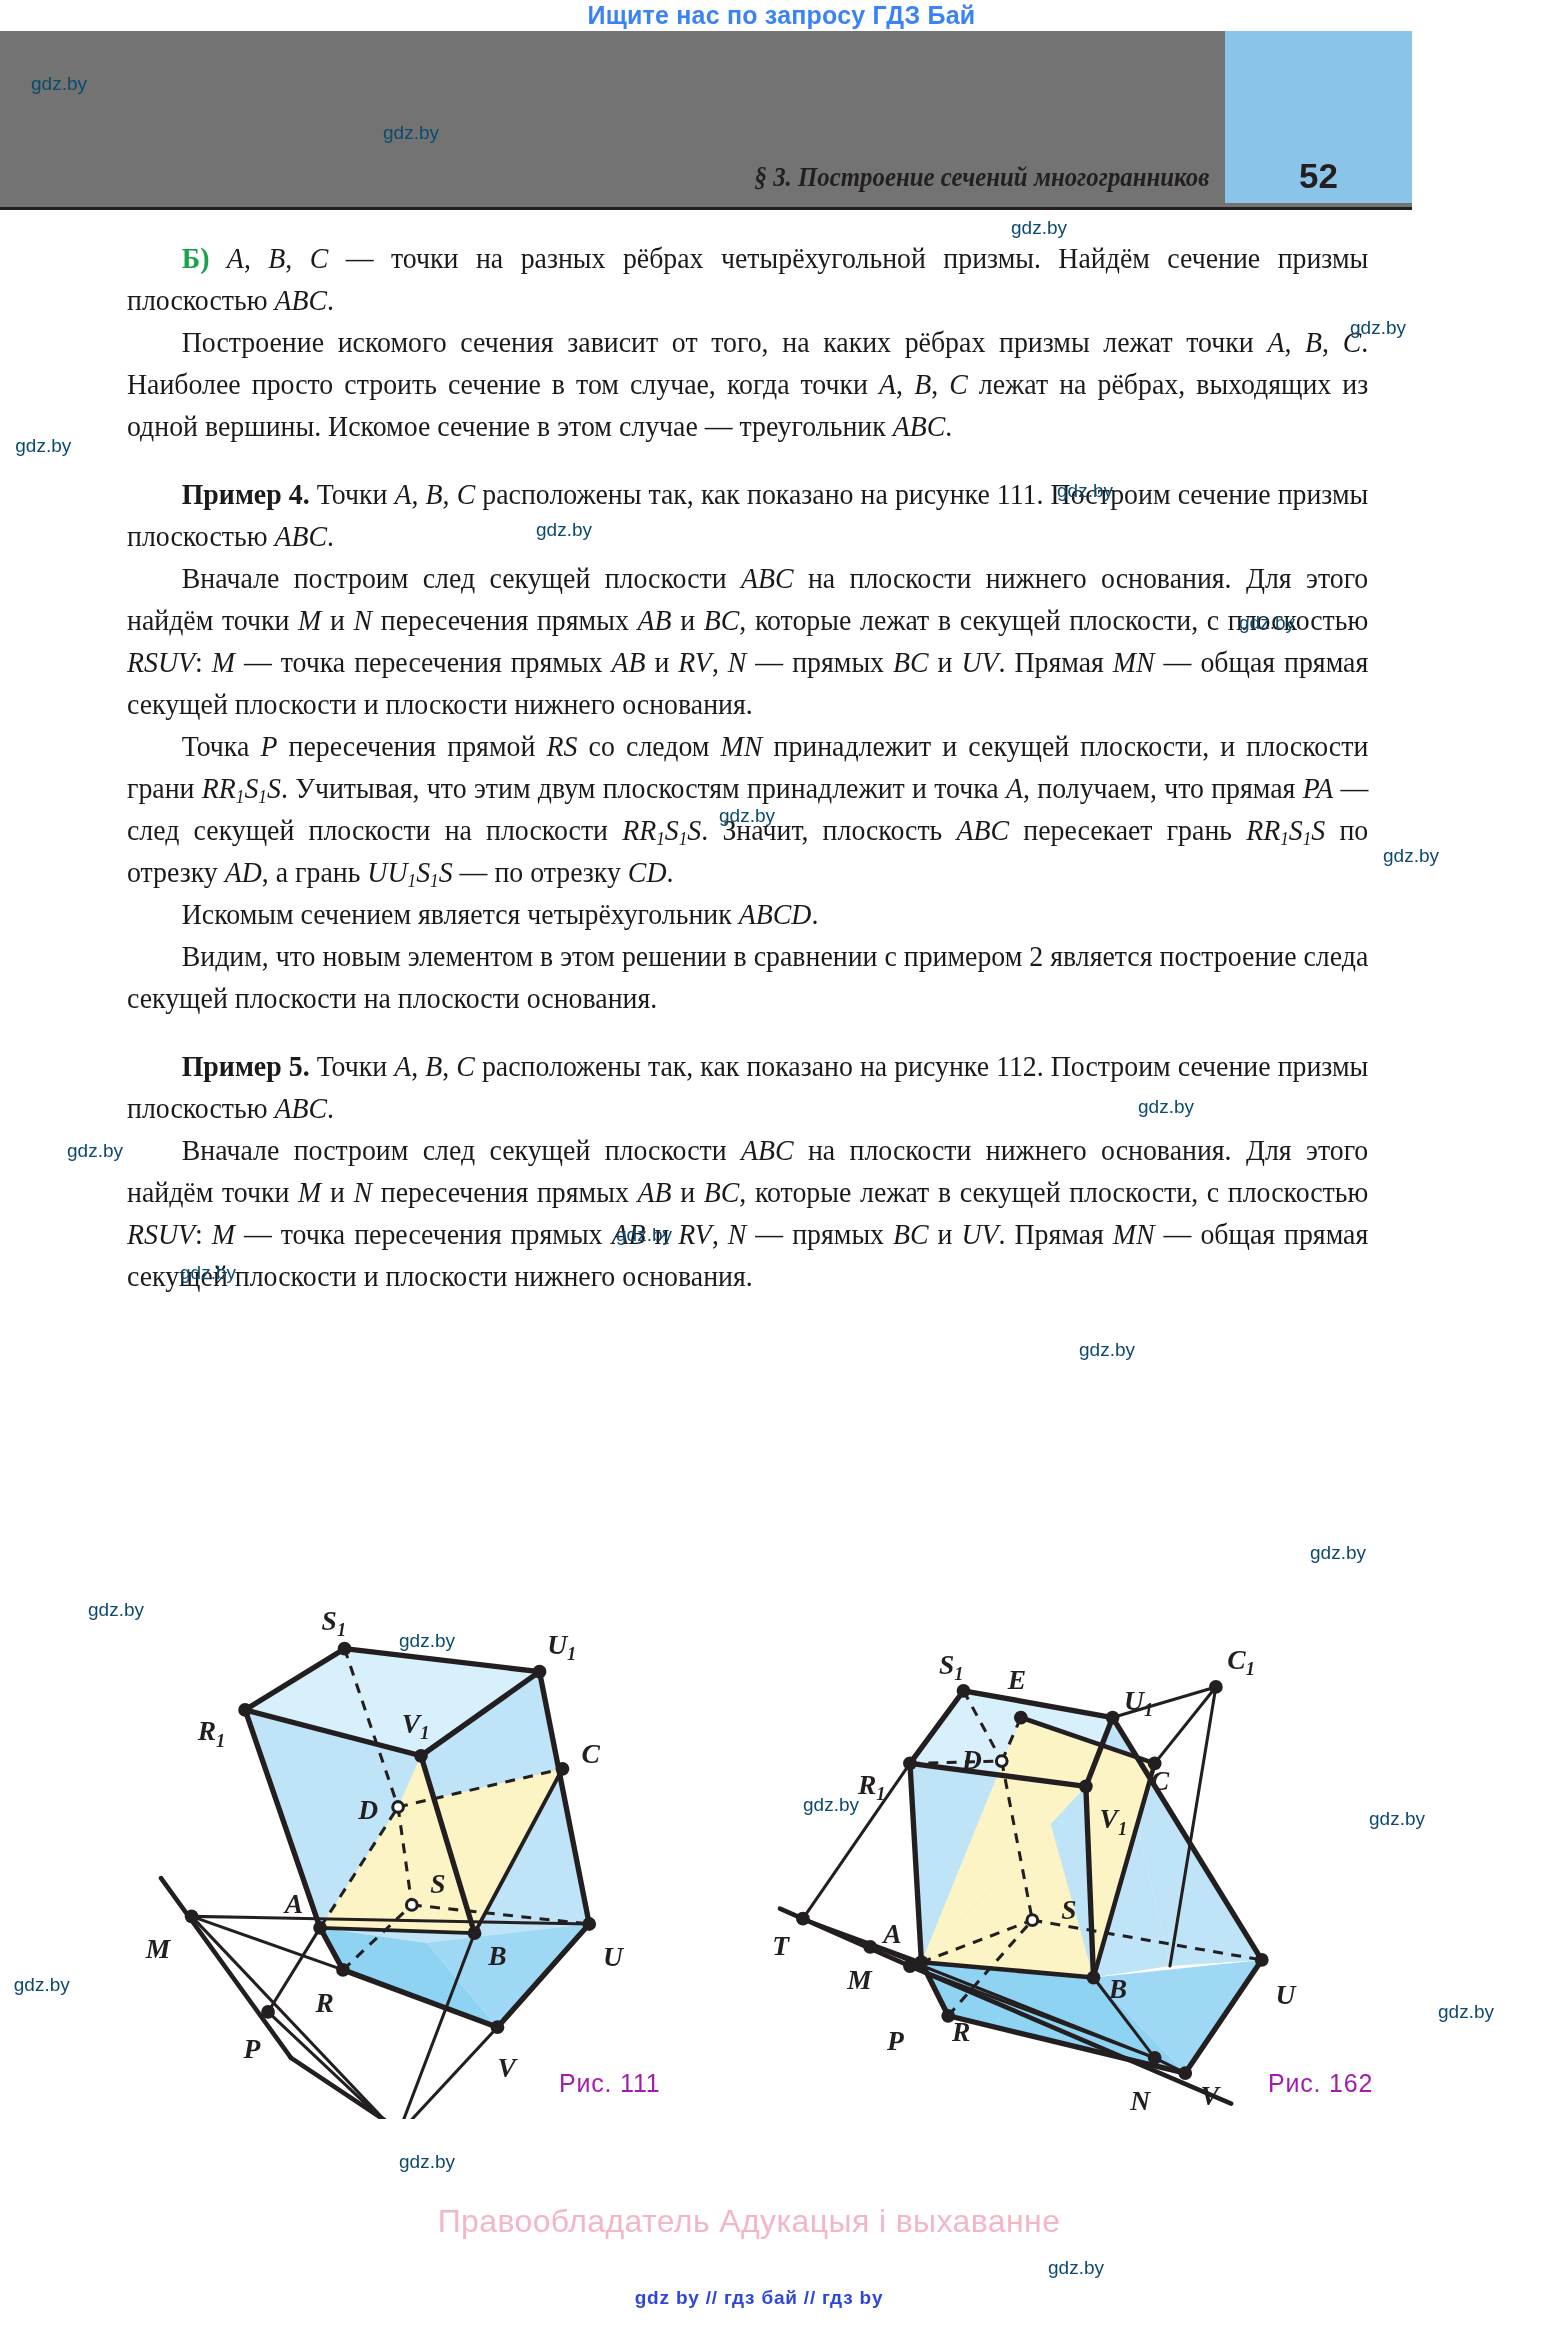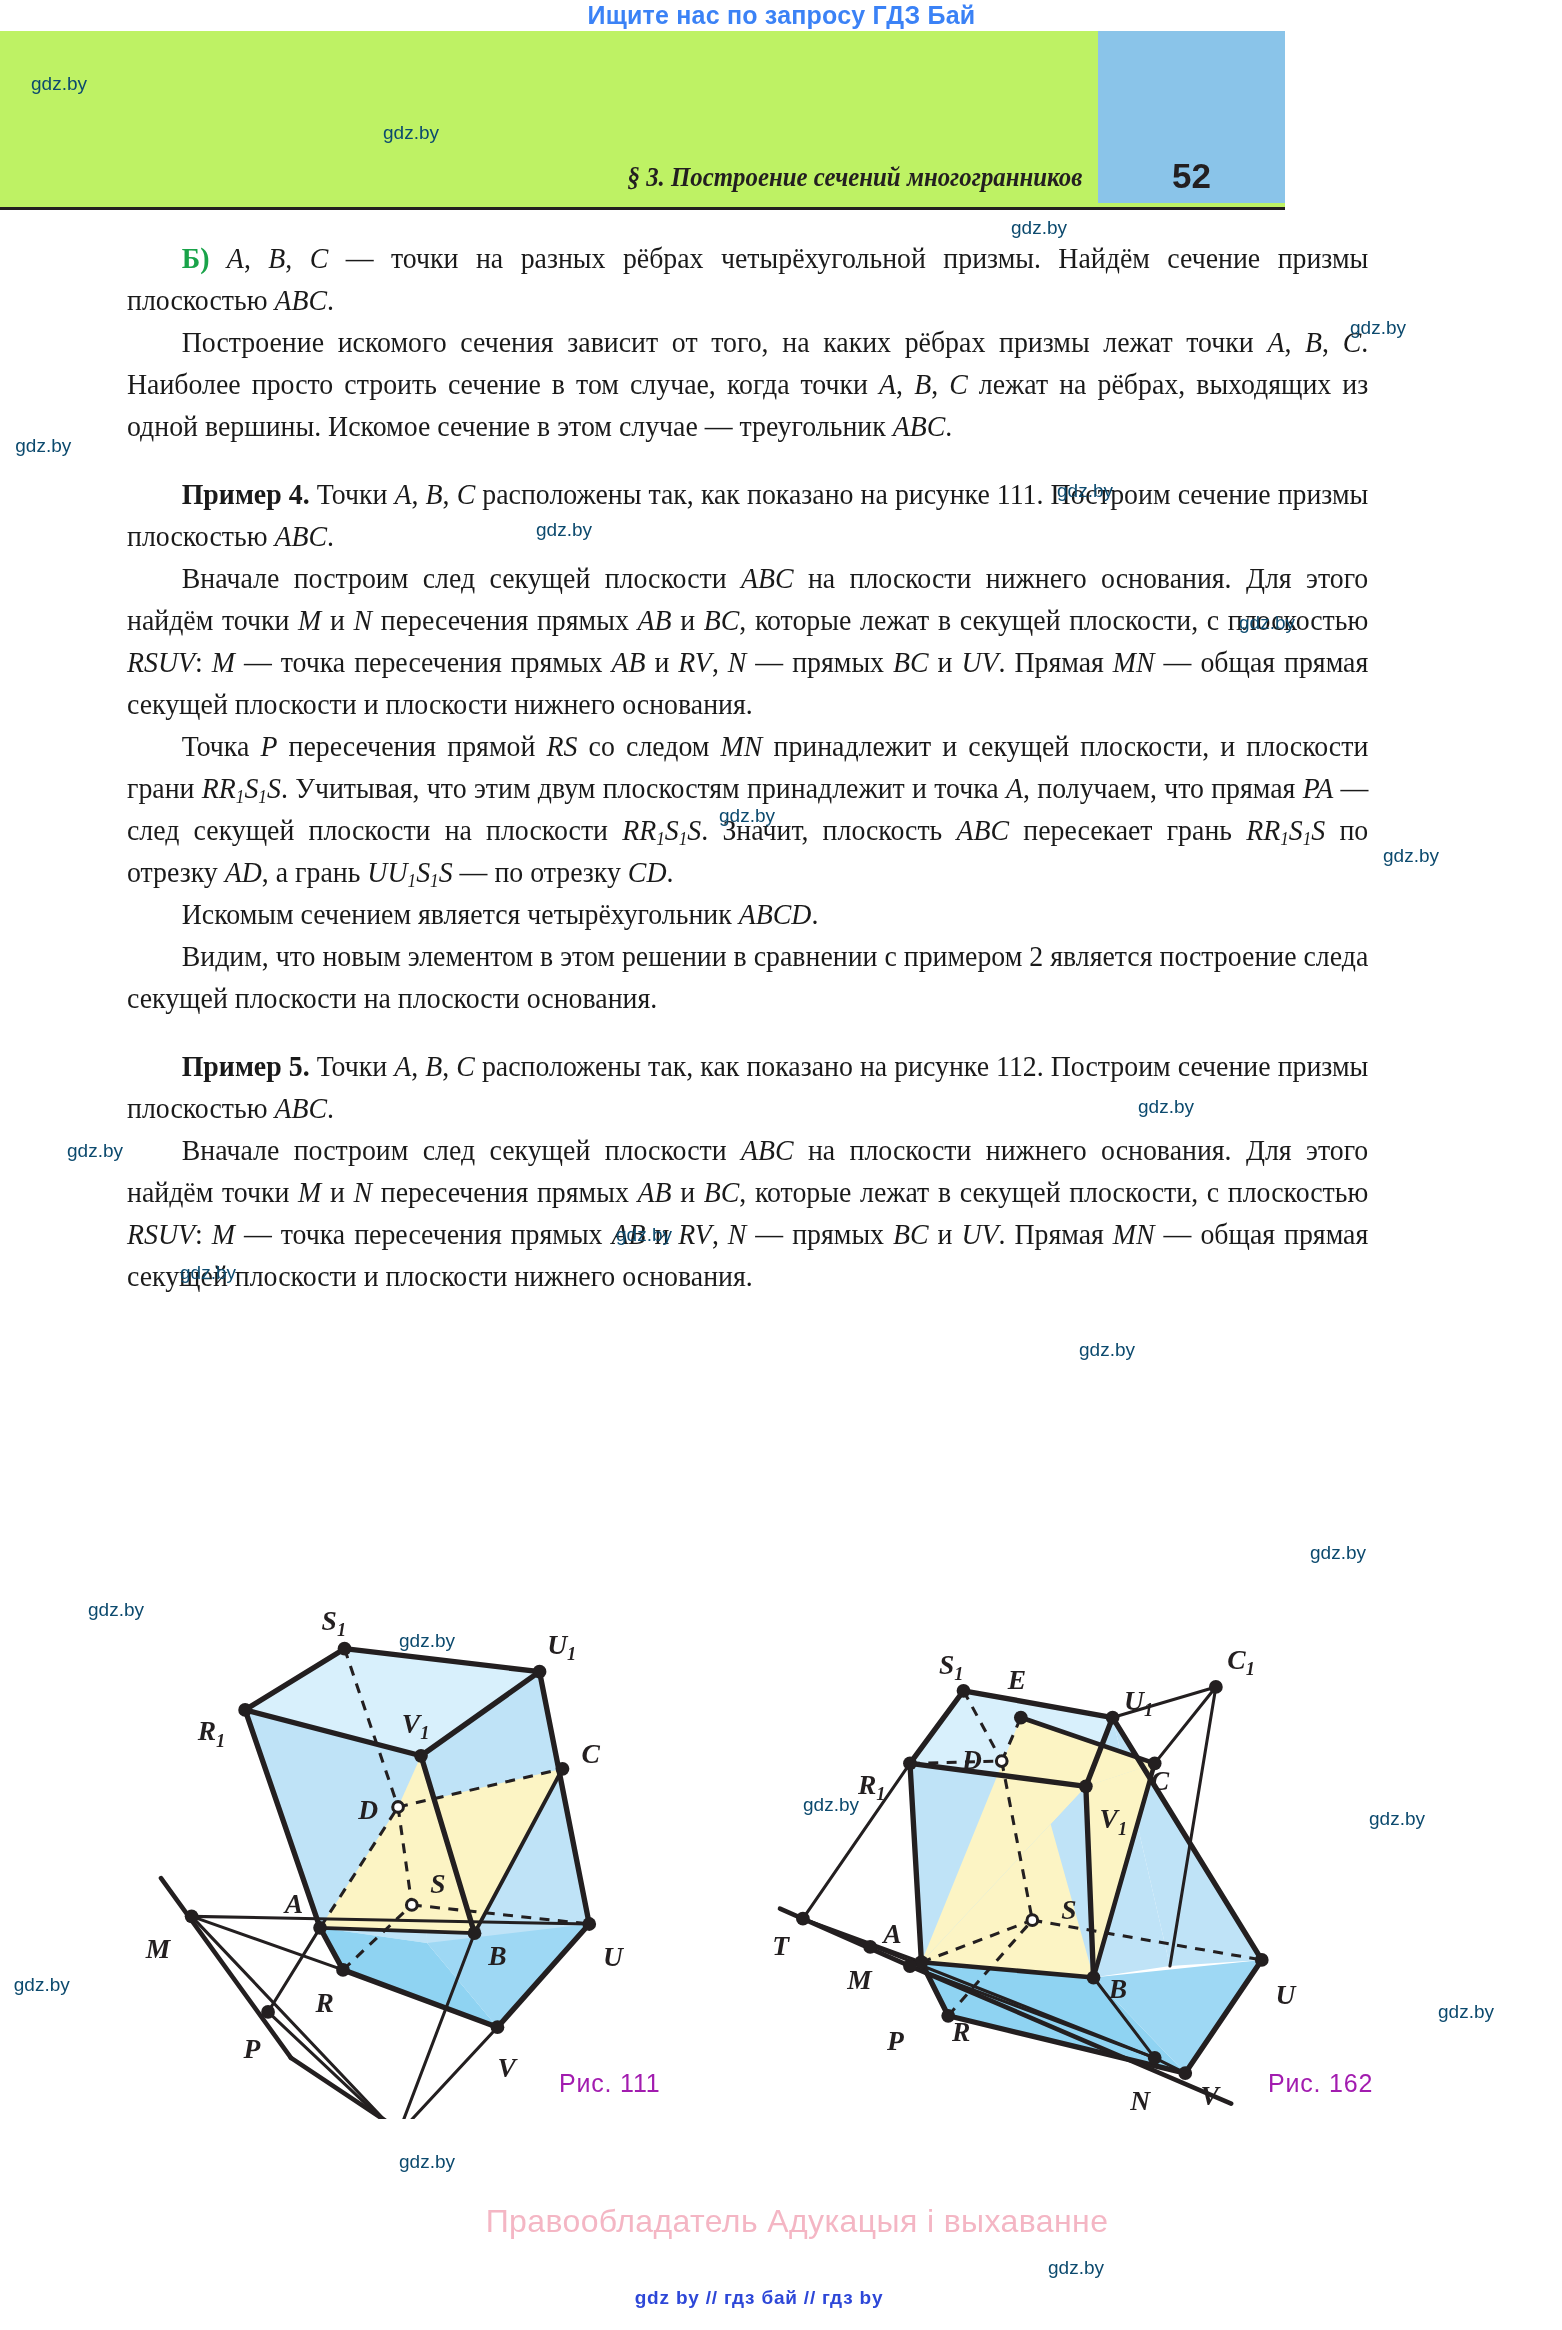--- a/index.html
+++ b/index.html
@@ -19,22 +19,22 @@
   .promo-text{
     font-family:"Liberation Sans", sans-serif;
     font-size:25px; font-weight:700;
     color:#3b82f6;
     letter-spacing:0.2px;
     white-space:nowrap;
   }
 
   
   .header-band{
-    position:absolute; left:0; top:31px; width:1285px; height:176px;
-    background:#bef264;
+    position:absolute; left:0; top:31px; width:1412px; height:176px;
+    background:#737373;
     border-bottom:3.8px solid #231f20;
   }
   .header-page-block{
     position:absolute; right:0; top:0; width:187px; height:172px;
     background:#8ac4e9;
   }
   .header-title{
     position:absolute; right:203px; bottom:13.8px;
     font-family:"Liberation Serif", serif;
     font-style:italic; font-weight:700;
@@ -83,21 +83,20 @@
   }
 
   
   .copyright{
     position:absolute; left:0; top:2203px; width:1498px;
     text-align:center;
     font-family:"Liberation Sans", sans-serif;
     font-size:32px;
     color:#f4b6c4;
     letter-spacing:0.4px;
-    margin-left:48px;
   }
   .footer-links{
     position:absolute; left:0; top:2287px; width:1518px;
     text-align:center;
     font-family:"Liberation Sans", sans-serif;
     font-size:19px; font-weight:700;
     color:#2d47d8;
     letter-spacing:0.8px;
   }
 

